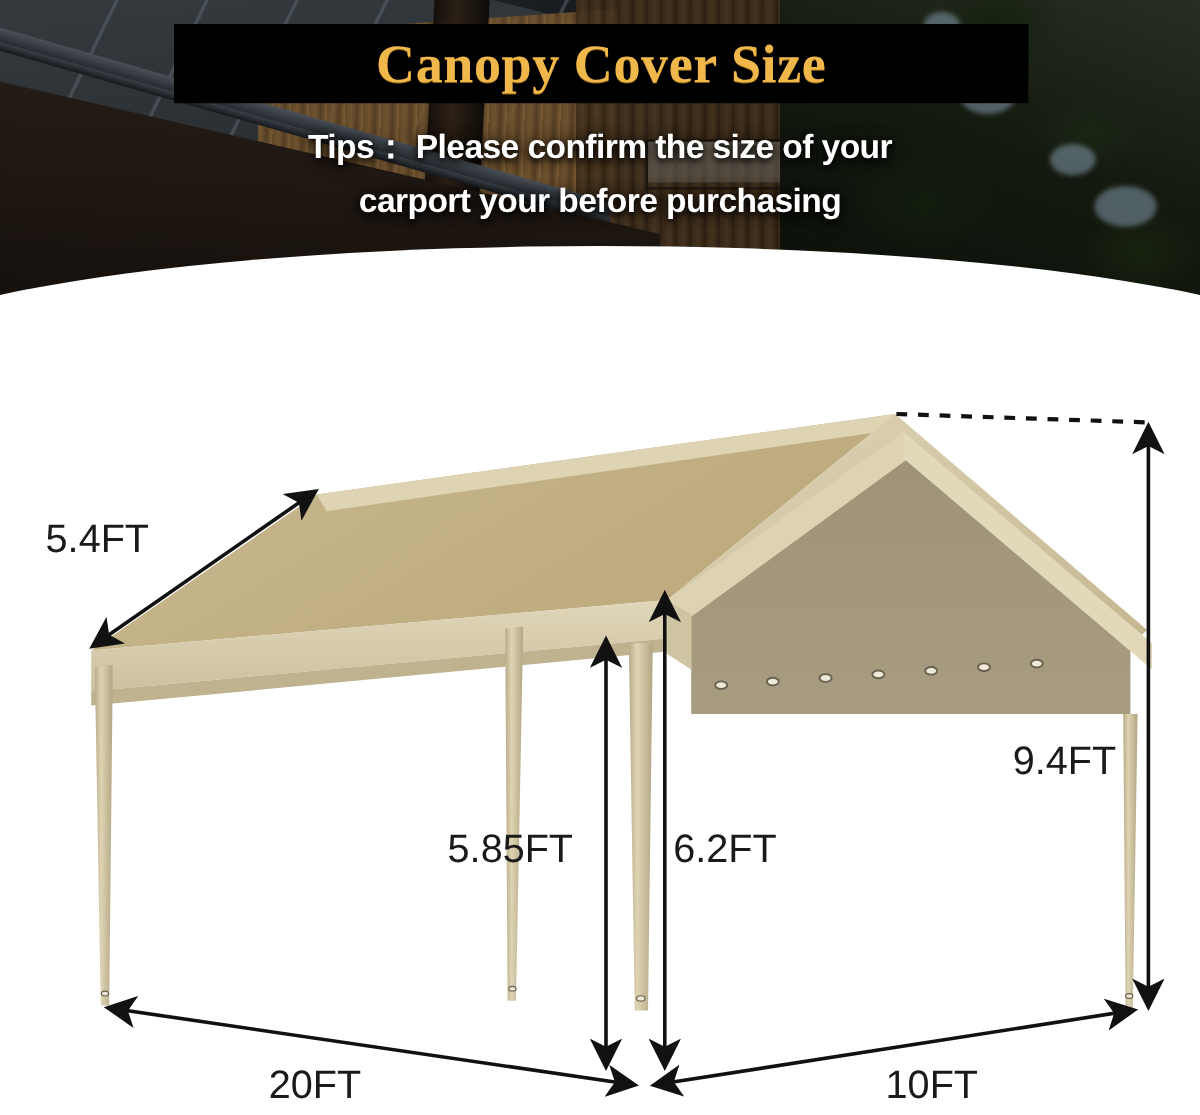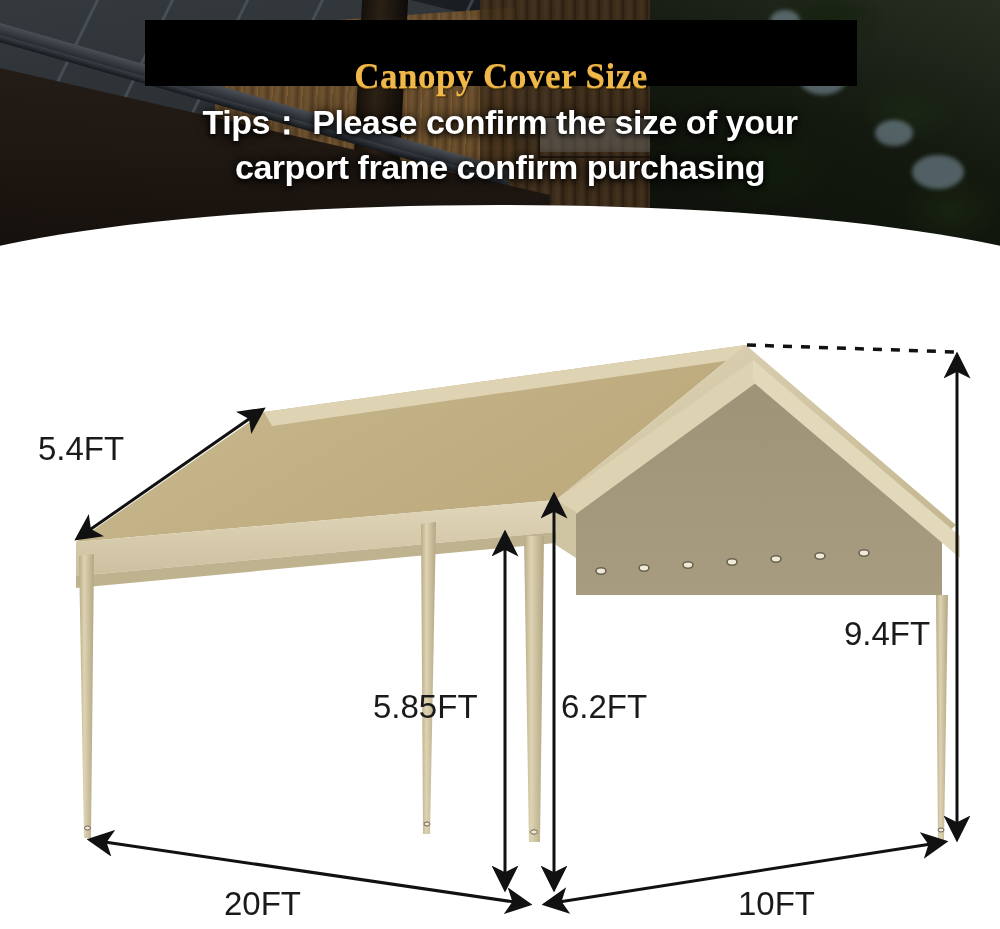--- a/index.html
+++ b/index.html
@@ -52,25 +52,25 @@
   .skygap{position:absolute;background:#8fa6b8;opacity:.5;border-radius:50%;filter:blur(2px);}
 
   
   .dome{position:absolute;left:-120px;top:205px;width:1240px;height:760px;
         background:#ffffff;border-radius:50% 50% 0 0 / 100px 100px 0 0;}
 
   
   .banner{position:absolute;left:145px;top:20px;width:712px;height:66px;background:#000;}
   .banner-title{position:absolute;left:0;top:0;width:712px;height:66px;
         display:flex;align-items:center;justify-content:center;
-        font-family:"Liberation Serif",serif;font-weight:bold;font-size:35px;
+        font-family:"Liberation Serif",serif;font-weight:bold;font-size:45px;
         color:#f0b84a;letter-spacing:.5px;
-        text-shadow:0 1px 0 #8a5f11,1px 1px 2px rgba(0,0,0,.8);margin-top:24px;}
+        text-shadow:0 1px 0 #8a5f11,1px 1px 2px rgba(0,0,0,.8);}
   .subtitle{position:absolute;left:50px;top:100px;width:900px;text-align:center;
-        font-family:"Liberation Sans",sans-serif;font-weight:bold;font-size:34px;
+        font-family:"Liberation Sans",sans-serif;font-weight:bold;font-size:28px;
         line-height:45px;color:#ffffff;letter-spacing:-.5px;
         text-shadow:0 2px 5px rgba(0,0,0,.95),0 0 12px rgba(0,0,0,.9);}
   .subtitle .l2{display:block;}
 
   
   .diagram{position:absolute;left:16px;top:300px;width:1000px;height:629px;}
   svg{display:block;}
   .dimtext{font-family:"Liberation Sans",sans-serif;font-size:33px;fill:#1a1a1a;font-weight:300;}
 </style>
 </head>
@@ -103,21 +103,21 @@
     </div>
     <div class="dome"></div>
   </div>
 
   <div class="banner">
     <div class="banner-title">Canopy Cover Size</div>
   </div>
 
   <div class="subtitle">
     <span>Tips： Please confirm the size of your</span>
-    <span class="l2">carport frame confirm purchasing</span>
+    <span class="l2">carport your before purchasing</span>
   </div>
 
   <div class="diagram">
   <svg width="1000" height="629" viewBox="0 0 1000 629" xmlns="http://www.w3.org/2000/svg">
     <defs>
       <linearGradient id="gRoofL" x1="0" y1="0" x2="1" y2="0.5">
         <stop offset="0%" stop-color="#cbbb94"></stop>
         <stop offset="45%" stop-color="#c3b286"></stop>
         <stop offset="100%" stop-color="#bca97c"></stop>
       </linearGradient>

